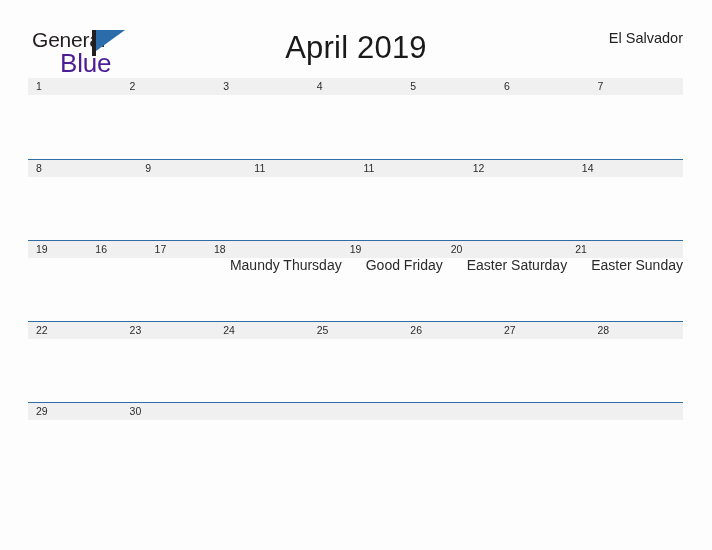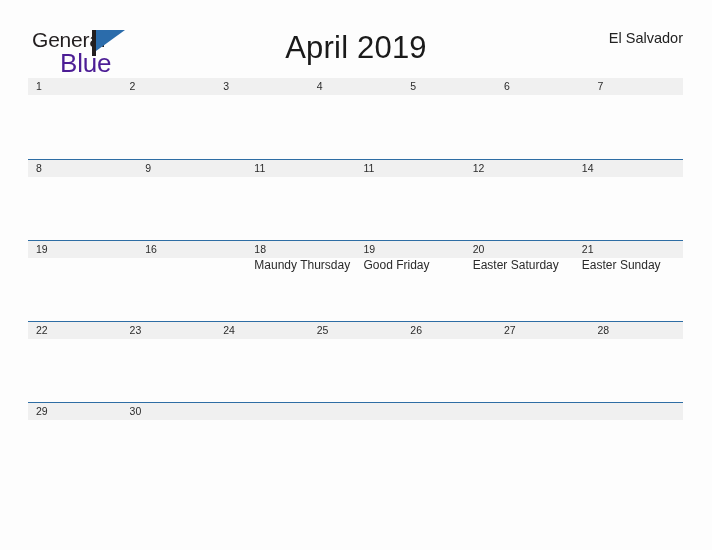--- a/index.html
+++ b/index.html
@@ -135,25 +135,26 @@
     z-index: 2;
     display: block;
     font-size: 10.5px;
     line-height: 17px;
     color: #2b2b2b;
   }
   .day-event {
     position: relative;
     z-index: 2;
     display: block;
-    font-size: 12px;
+    font-size: 14px;
     line-height: 12px;
     color: #2b2b2b;
     padding-top: 1px;
     white-space: nowrap;
+    margin-left: 16px;
   }
 </style>
 </head>
 <body>
 
 <div class="page-header">
 
   <div class="logo">
     <span class="logo-general">General</span>
     <span class="logo-mark">
@@ -243,20 +244,24 @@
     <div class="day-grid">
       <div class="day-cell">
         <span class="day-number">19</span>
         <span class="day-event"></span>
       </div>
       <div class="day-cell">
         <span class="day-number">16</span>
         <span class="day-event"></span>
       </div>
       <div class="day-cell">
+        <span class="day-number">17</span>
+        <span class="day-event"></span>
+      </div>
+      <div class="day-cell">
         <span class="day-number">18</span>
         <span class="day-event">Maundy Thursday</span>
       </div>
       <div class="day-cell">
         <span class="day-number">19</span>
         <span class="day-event">Good Friday</span>
       </div>
       <div class="day-cell">
         <span class="day-number">20</span>
         <span class="day-event">Easter Saturday</span>

